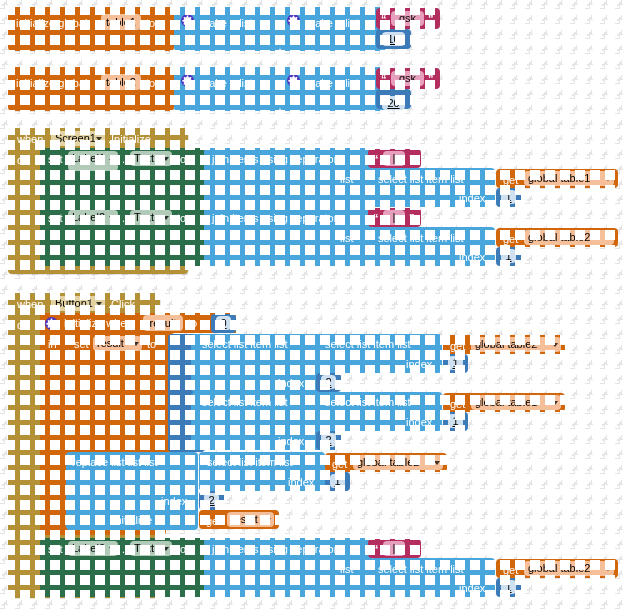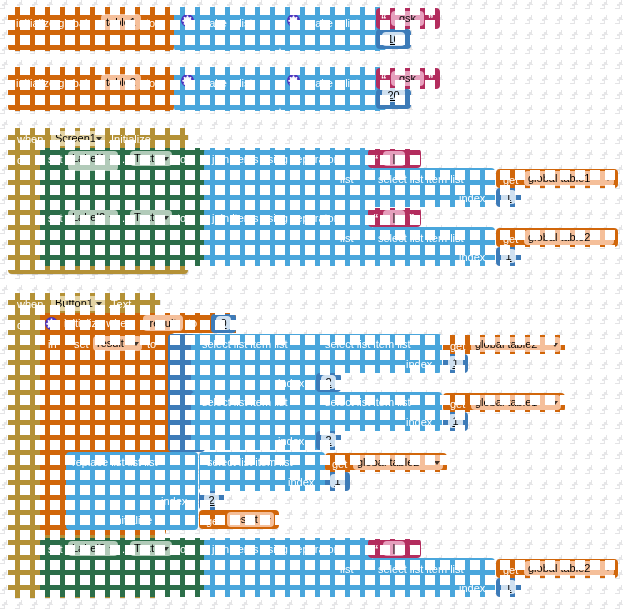--- a/index.html
+++ b/index.html
@@ -142,21 +142,21 @@
       </svg>
   </span>
   <div class="lbl" style="left:306px;top:77px;">make a list</div>
 
   <div class="blk c-text rt" style="left:376px;top:68px;width:64px;height:21px;"></div>
   <div class="quote" style="left:381px;top:74px;">“</div>
   <div class="field fld-text" style="left:391px;top:71px;width:33px;height:15px;line-height:13px;">gsk</div>
   <div class="quote" style="left:428px;top:74px;">”</div>
 
   <div class="blk c-math rt" style="left:376px;top:89px;width:35px;height:20px;"></div>
-  <div class="field fld-math" style="left:382px;top:88px;width:23px;height:14px;line-height:12px;">20</div>
+  <div class="field fld-math" style="left:382px;top:96px;width:23px;height:14px;line-height:12px;">20</div>
 
   <div class="blk c-evt rt shadow" style="left:8px;top:128px;width:180px;height:146px;"></div>
   <div class="blk c-evt" style="left:8px;top:128px;width:180px;height:21px;border-radius:4px 4px 0 0;"></div>
   <div class="lbl" style="left:17px;top:133px;">when</div>
   <div class="field fld-ctrl dd" style="left:51px;top:131px;width:54px;height:15px;line-height:13px;">
     <span>Screen1</span>
     <span class="ddarrow"></span>
   </div>
   <div class="lbl" style="left:108px;top:133px;">.Initialize</div>
   <div class="lbl" style="left:17px;top:154px;">do</div>
@@ -227,21 +227,21 @@
   <div class="blk c-math rt" style="left:496px;top:247px;width:25px;height:19px;"></div>
   <div class="field fld-math" style="left:501px;top:249px;width:15px;height:14px;line-height:12px;">1</div>
 
   <div class="blk c-evt rt shadow" style="left:8px;top:293px;width:152px;height:305px;"></div>
   <div class="blk c-evt" style="left:8px;top:293px;width:152px;height:21px;border-radius:4px 4px 0 0;"></div>
   <div class="lbl" style="left:17px;top:298px;">when</div>
   <div class="field fld-ctrl dd" style="left:51px;top:296px;width:54px;height:15px;line-height:13px;">
     <span>Button1</span>
     <span class="ddarrow"></span>
   </div>
-  <div class="lbl" style="left:108px;top:298px;">.Text</div>
+  <div class="lbl" style="left:108px;top:298px;">.Click</div>
   <div class="lbl" style="left:17px;top:319px;">do</div>
 
   <div class="blk c-var rt" style="left:40px;top:313px;width:126px;height:222px;"></div>
   <div class="blk c-var" style="left:40px;top:313px;width:196px;height:20px;border-radius:4px 4px 0 0;"></div>
   <span class="gear" style="left:45px;top:317px;">
     <svg width="11" height="11" viewBox="0 0 11 11">
         <path fill="#ffffff" d="M5.5 3.2a2.3 2.3 0 1 0 0 4.6 2.3 2.3 0 0 0 0-4.6zm0 3.4a1.1 1.1 0 1 1 0-2.2 1.1 1.1 0 0 1 0 2.2z"></path>
         <path fill="#ffffff" d="M4.8.6h1.4l.2 1.3 1.1.5 1.1-.7 1 1-.7 1.1.5 1.1 1.3.2v1.4l-1.3.2-.5 1.1.7 1.1-1 1-1.1-.7-1.1.5-.2 1.3H4.8l-.2-1.3-1.1-.5-1.1.7-1-1 .7-1.1-.5-1.1-1.3-.2V5.1l1.3-.2.5-1.1-.7-1.1 1-1 1.1.7 1.1-.5z" opacity=".95"></path>
       </svg>
   </span>

